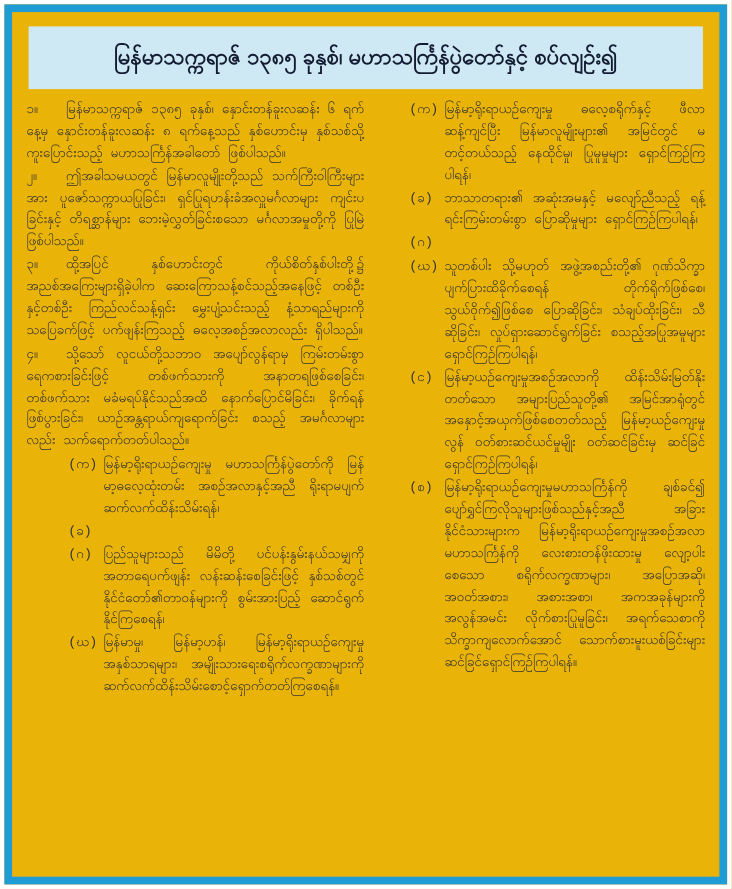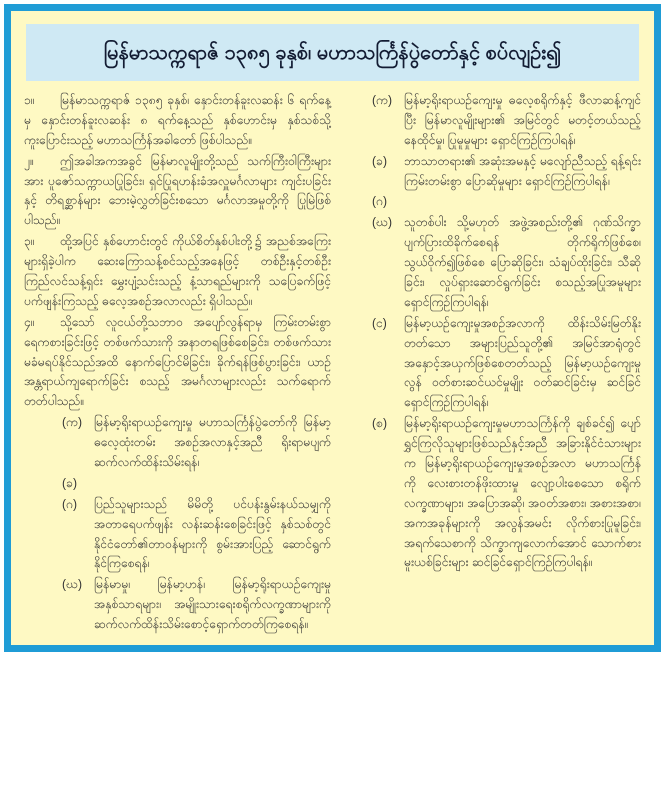--- a/index.html
+++ b/index.html
@@ -9,44 +9,45 @@
     --body-text:#343434;
   }
   html,body{margin:0;padding:0;background:#ffffff;}
   body{
     width:665px;height:808px;
     font-family:"Liberation Sans","DejaVu Sans",sans-serif;
     box-sizing:border-box;
   }
   .page{
     box-sizing:border-box;
-    width:657px;height:648px;
+    width:657px;height:800px;
     margin:4px;
     border:7px solid var(--frame);
-    background:#fef9c3;
+    background:#eab308;
     overflow:hidden;
   }
   .title-box{
     background:var(--title-bg);
     margin:13px 15px 8px 15px;
     padding:9px 6px 10px 6px;
     text-align:center;
     color:var(--title-text);
     font-weight:bold;
     font-size:20px;
     line-height:38px;
   }
   .columns{
     display:flex;
     gap:3px;
     padding:2px 13px 0 13px;
     color:var(--body-text);
     font-size:12.2px;
     line-height:1.63;
     text-align:justify;
+    font-family:Liberation Mono, monospace;
   }
   .col{flex:1 1 0;min-width:0;}
   .para{margin:0 0 1px 0;}
   .para-num{
     display:inline-block;
     min-width:36px;
   }
   .item{
     display:flex;
     margin:0 0 1px 38px;
@@ -62,21 +63,21 @@
 </head>
 <body>
 
 <div class="page">
   <div class="title-box">
     <div>မြန်မာသက္ကရာဇ် ၁၃၈၅ ခုနှစ်၊ မဟာသင်္ကြန်ပွဲတော်နှင့် စပ်လျဉ်း၍</div>
   </div>
   <div class="columns">
     <div class="col" id="left-col">
         <p class="para"><span class="para-num">၁။</span><span>မြန်မာသက္ကရာဇ် ၁၃၈၅ ခုနှစ်၊ နှောင်းတန်ခူးလဆန်း ၆ ရက်နေ့မှ နှောင်းတန်ခူးလဆန်း ၈ ရက်နေ့သည် နှစ်ဟောင်းမှ နှစ်သစ်သို့ ကူးပြောင်းသည့် မဟာသင်္ကြန်အခါတော် ဖြစ်ပါသည်။</span></p>
-        <p class="para"><span class="para-num">၂။</span><span>ဤအခါအကအခွင် မြန်မာလူမျိုးတို့သည် သက်ကြီးဝါကြီးများအား ပူဇော်သက္ကာယပြုခြင်း၊ ရှင်ပြုရဟန်းခံအလှူမင်္ဂလာများ ကျင်းပခြင်းနှင့် တိရစ္ဆာန်များ ဘေးမဲ့လွှတ်ခြင်းစသော မင်္ဂလာအမှုတို့ကို ပြုမြဲဖြစ်ပါသည်။</span></p>
+        <p class="para"><span class="para-num">၂။</span><span>ဤအခါသမယတွင် မြန်မာလူမျိုးတို့သည် သက်ကြီးဝါကြီးများအား ပူဇော်သက္ကာယပြုခြင်း၊ ရှင်ပြုရဟန်းခံအလှူမင်္ဂလာများ ကျင်းပခြင်းနှင့် တိရစ္ဆာန်များ ဘေးမဲ့လွှတ်ခြင်းစသော မင်္ဂလာအမှုတို့ကို ပြုမြဲဖြစ်ပါသည်။</span></p>
         <p class="para"><span class="para-num">၃။</span><span>ထို့အပြင် နှစ်ဟောင်းတွင် ကိုယ်စိတ်နှစ်ပါးတို့၌ အညစ်အကြေးများရှိခဲ့ပါက ဆေးကြောသန့်စင်သည့်အနေဖြင့် တစ်ဦးနှင့်တစ်ဦး ကြည်လင်သန့်ရှင်း မွှေးပျံ့သင်းသည့် နံ့သာရည်များကို သပြေခက်ဖြင့် ပက်ဖျန်းကြသည့် ဓလေ့အစဉ်အလာလည်း ရှိပါသည်။</span></p>
         <p class="para"><span class="para-num">၄။</span><span>သို့သော် လူငယ်တို့သဘာဝ အပျော်လွန်ရာမှ ကြမ်းတမ်းစွာ ရေကစားခြင်းဖြင့် တစ်ဖက်သားကို အနာတရဖြစ်စေခြင်း၊ တစ်ဖက်သား မခံမရပ်နိုင်သည်အထိ နောက်ပြောင်မိခြင်း၊ ခိုက်ရန်ဖြစ်ပွားခြင်း၊ ယာဉ်အန္တရာယ်ကျရောက်ခြင်း စသည့် အမင်္ဂလာများလည်း သက်ရောက်တတ်ပါသည်။</span></p>
         <div class="item">
           <span class="item-label">(က)</span>
           <span class="item-text">မြန်မာ့ရိုးရာယဉ်ကျေးမှု မဟာသင်္ကြန်ပွဲတော်ကို မြန်မာ့ဓလေ့ထုံးတမ်း အစဉ်အလာနှင့်အညီ ရိုးရာမပျက် ဆက်လက်ထိန်းသိမ်းရန်၊</span>
         </div>
         <div class="item">
           <span class="item-label">(ခ)</span>
         </div>
         <div class="item">

